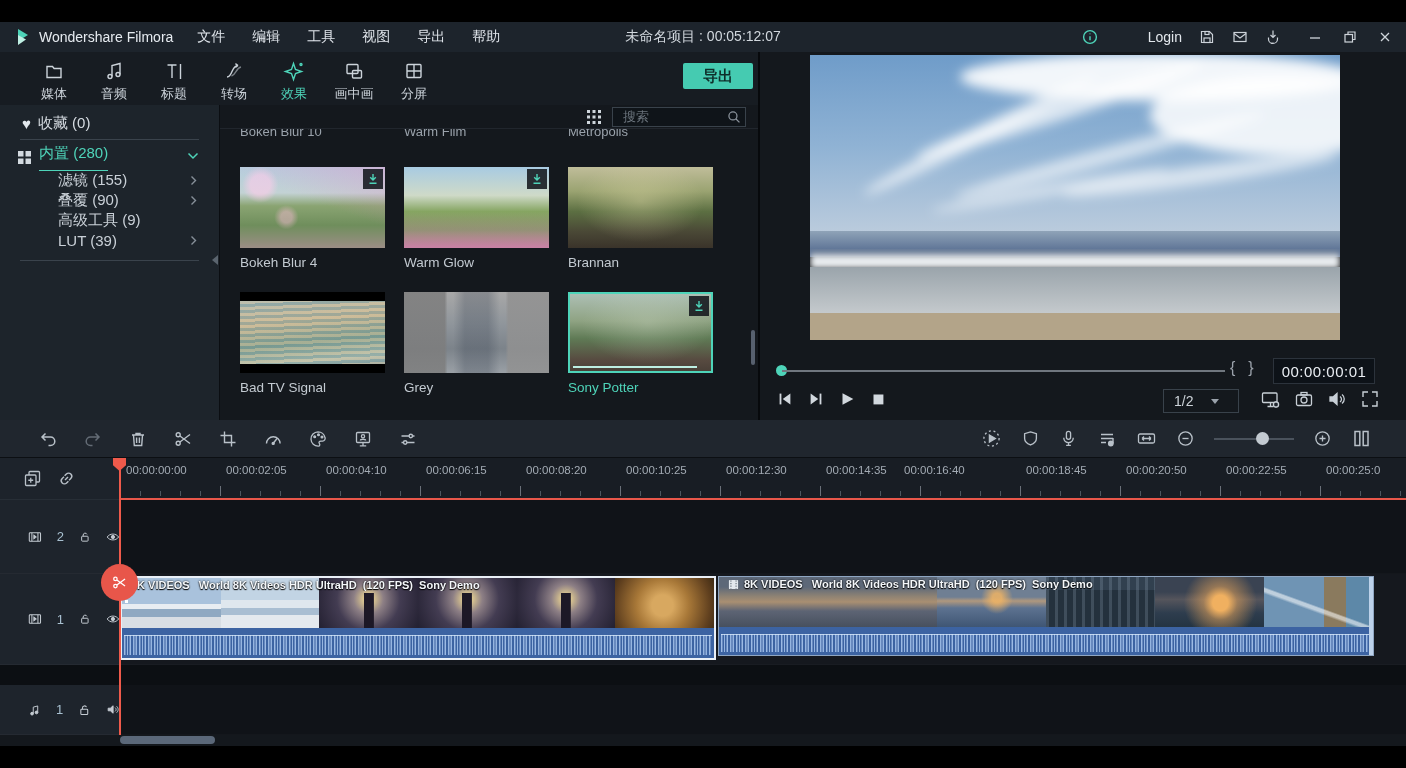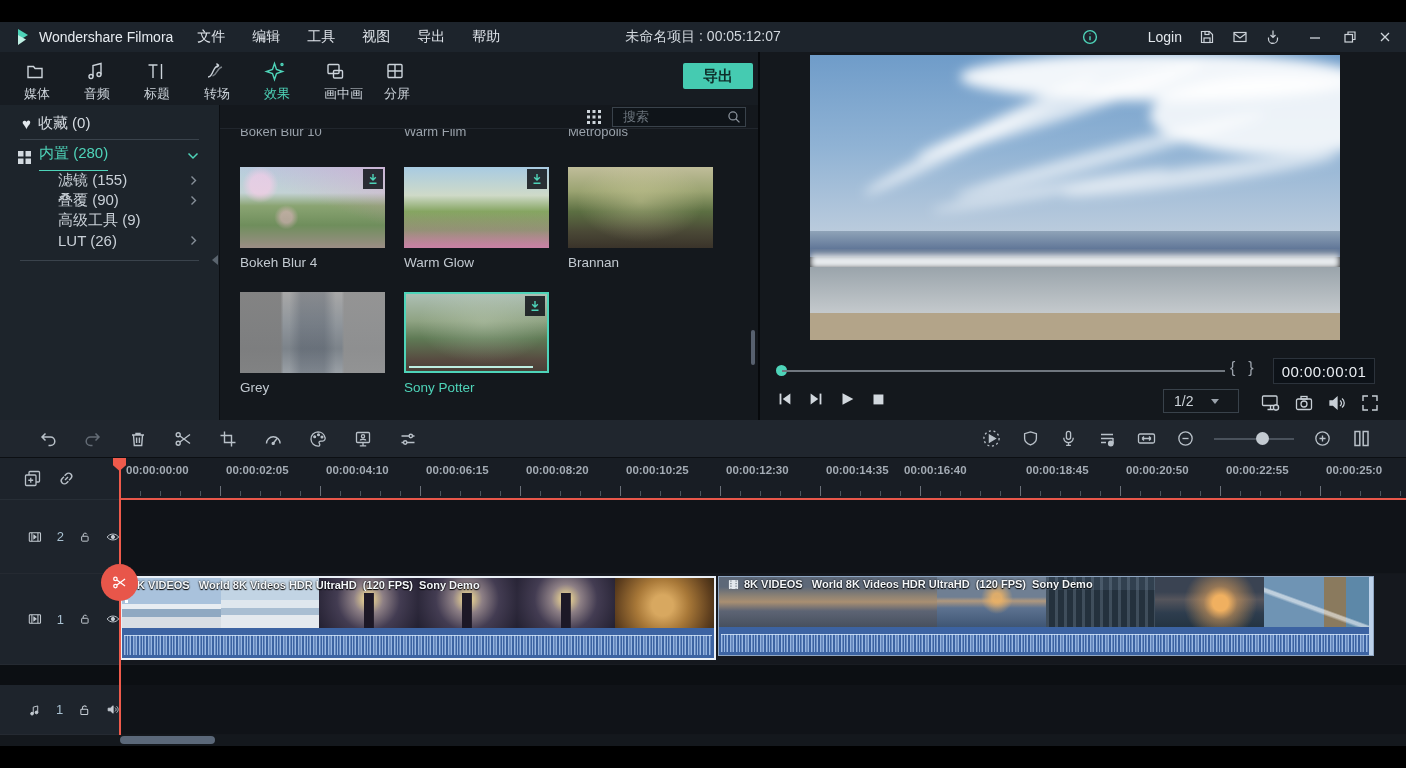--- a/index.html
+++ b/index.html
@@ -15,21 +15,21 @@
   .menus span{cursor:default;color:#dfe4ea;}
   .projlabel{position:absolute;left:50%;transform:translateX(-50%);color:#d2d8de;white-space:nowrap;}
   .tb-right{margin-left:auto;display:flex;align-items:center;gap:17px;}
   .tb-right .login{color:#e2e7ec;margin-left:33px;}
   .winctl{display:flex;align-items:center;gap:21px;margin-left:10px;color:#cfd5db;}
   
   .main{position:absolute;top:52px;left:0;right:0;height:368px;display:flex;}
   .left-col{width:760px;background:#14181d;border-right:2px solid #07090c;box-sizing:border-box;position:relative;}
   
   .tabs-row{height:53px;background:#171c22;display:flex;align-items:flex-start;padding:8px 0 0 24px;position:relative;box-sizing:border-box;}
-  .tab{min-width:60px;display:flex;flex-direction:column;align-items:flex-start;gap:3px;color:#ccd3da;font-size:13px;cursor:pointer;}
+  .tab{min-width:60px;display:flex;flex-direction:column;align-items:center;gap:3px;color:#ccd3da;font-size:13px;cursor:pointer;}
   .tab svg{stroke:#ccd3da;}
   .tab.active{color:#4ed4b9;}
   .tab.active svg{stroke:#4ed4b9;}
   .tab.active::after{content:'';width:46px;height:2px;background:#4ed4b9;margin-top:4px;border-radius:1px;}
   .export-btn{position:absolute;right:5px;top:11px;width:70px;height:26px;background:#45cbb1;color:#0e2f2a;
     font-size:15px;font-weight:bold;display:flex;align-items:center;justify-content:center;border-radius:2px;cursor:pointer;}
   
   .panels{display:flex;height:315px;}
   .sidebar{width:220px;background:#1d242b;border-right:1px solid #0b0e12;box-sizing:border-box;padding-top:6px;position:relative;color:#d5dbe1;}
   .sb-row{height:24px;display:flex;align-items:center;font-size:15px;}
@@ -81,36 +81,36 @@
   .preview-col{flex:1;background:#14181d;position:relative;}
   .video-stage{position:absolute;left:50px;top:3px;width:530px;height:285px;background:#06080b;}
   .scrub-row{position:absolute;left:0;right:0;top:305px;height:26px;}
   .scrub-knob{position:absolute;left:16px;top:8px;width:11px;height:11px;border-radius:50%;background:#4ed4b9;cursor:pointer;}
   .scrub-track{position:absolute;left:22px;top:13px;width:443px;height:2px;background:#70777f;cursor:pointer;}
   .marks{position:absolute;left:470px;top:2px;color:#9aa1aa;font-size:16px;display:flex;gap:13px;}
   .tc-box{position:absolute;right:31px;top:1px;width:100px;height:24px;background:#0d1218;border:1px solid #2c333c;
     color:#e9edf2;font-size:15px;display:flex;align-items:center;justify-content:center;letter-spacing:.5px;}
   .ctrl-row{position:absolute;left:0;right:0;top:334px;height:30px;}
   .play-ctls{position:absolute;left:16px;top:4px;display:flex;gap:13px;align-items:center;}
-  .right-ctls{position:absolute;right:26px;top:3px;display:flex;gap:13px;align-items:flex-end;}
+  .right-ctls{position:absolute;right:26px;top:3px;display:flex;gap:13px;align-items:flex-start;}
   .scale-dd{width:64px;height:22px;border:1px solid #39424b;color:#ccd2d8;font-size:14px;display:flex;align-items:center;
     padding-left:10px;gap:18px;cursor:pointer;margin-right:8px;}
   .dd-chev{width:0;height:0;border-left:4px solid transparent;border-right:4px solid transparent;border-top:5px solid #9aa2ab;}
   
   .timeline{position:absolute;top:420px;left:0;right:0;height:326px;background:#15191f;}
   .tl-toolbar{height:38px;background:#20262e;display:flex;align-items:center;border-bottom:1px solid #0c0f13;box-sizing:border-box;}
   .tlt-left{display:flex;gap:25px;margin-left:38px;align-items:center;}
   .tlt-right{display:flex;gap:19px;margin-left:auto;margin-right:34px;align-items:center;}
   .zoom-slider{width:80px;height:2px;background:#4a525c;position:relative;cursor:pointer;}
   .zoom-slider .knob{position:absolute;left:42px;top:-6px;width:13px;height:13px;border-radius:50%;background:#c3cad1;}
   .tl-main{position:relative;height:288px;overflow:hidden;}
   .corner{position:absolute;left:0;top:0;width:120px;height:42px;background:#1d232b;display:flex;gap:13px;align-items:center;
     padding-left:22px;box-sizing:border-box;border-bottom:1px solid #272e36;}
   .ruler{position:absolute;left:120px;right:0;top:0;height:42px;background:#181d24;overflow:hidden;cursor:pointer;}
-  .ruler .rlab{position:absolute;top:6px;font-size:11.5px;color:#a3abb4;white-space:nowrap;font-weight:bold;}
+  .ruler .rlab{position:absolute;top:6px;font-size:11.5px;color:#a3abb4;white-space:nowrap;}
   .ticks-minor{position:absolute;left:0;right:0;bottom:4px;height:5px;
     background:repeating-linear-gradient(90deg,#4d565f 0 1px,transparent 1px 20px);}
   .ticks-major{position:absolute;left:0;right:0;bottom:4px;height:10px;
     background:repeating-linear-gradient(90deg,#6a7079 0 1px,transparent 1px 100px);}
   .ruler-red{position:absolute;left:0;right:0;bottom:0;height:2px;background:#e8574a;}
   .rows{position:absolute;top:42px;left:0;right:0;bottom:0;}
   .trow{display:flex;}
   .trow .hdr{width:120px;background:#1e242c;display:flex;align-items:center;gap:15px;padding-left:28px;box-sizing:border-box;
     border-bottom:1px solid rgba(255,255,255,.03);}
   .tnum{font-size:13px;color:#a8c0d0;}
@@ -298,21 +298,21 @@
           <div class="sb-child">
             <span>叠覆 (90)</span>
             <svg class="chev-r" width="7" height="11" viewBox="0 0 7 11" fill="none" stroke="#868f99" stroke-width="1.4">
                 <path d="M1.5 1.5 L5.5 5.5 L1.5 9.5"></path>
               </svg>
           </div>
           <div class="sb-child">
             <span>高级工具 (9)</span>
           </div>
           <div class="sb-child">
-            <span>LUT (26)</span>
+            <span>LUT (39)</span>
             <svg class="chev-r" width="7" height="11" viewBox="0 0 7 11" fill="none" stroke="#868f99" stroke-width="1.4">
                 <path d="M1.5 1.5 L5.5 5.5 L1.5 9.5"></path>
               </svg>
           </div>
           <div class="sb-div" style="margin-top:10px;"></div>
           <div class="collapse-handle"></div>
         </aside>
 
         <section class="effects">
           <div class="fx-header">
@@ -359,20 +359,24 @@
                     <svg width="14" height="14" viewBox="0 0 20 20" fill="none" stroke="#4ed4b9" stroke-width="2">
                       <path d="M10 3 v8 M6 7.5 L10 11.5 L14 7.5 M5 16 h10"></path>
                     </svg>
                   </div>
               </div>
               <div class="fx-name">Warm Glow</div>
             </div>
             <div class="fx-card">
               <div class="fx-thumb fx-brannan"></div>
               <div class="fx-name">Brannan</div>
+            </div>
+            <div class="fx-card">
+              <div class="fx-thumb fx-badtv"></div>
+              <div class="fx-name">Bad TV Signal</div>
             </div>
             <div class="fx-card">
               <div class="fx-thumb fx-grey"></div>
               <div class="fx-name">Grey</div>
             </div>
             <div class="fx-card selected">
               <div class="fx-thumb fx-harry">
                 <div class="dl-badge">
                     <svg width="14" height="14" viewBox="0 0 20 20" fill="none" stroke="#4ed4b9" stroke-width="2">
                       <path d="M10 3 v8 M6 7.5 L10 11.5 L14 7.5 M5 16 h10"></path>

